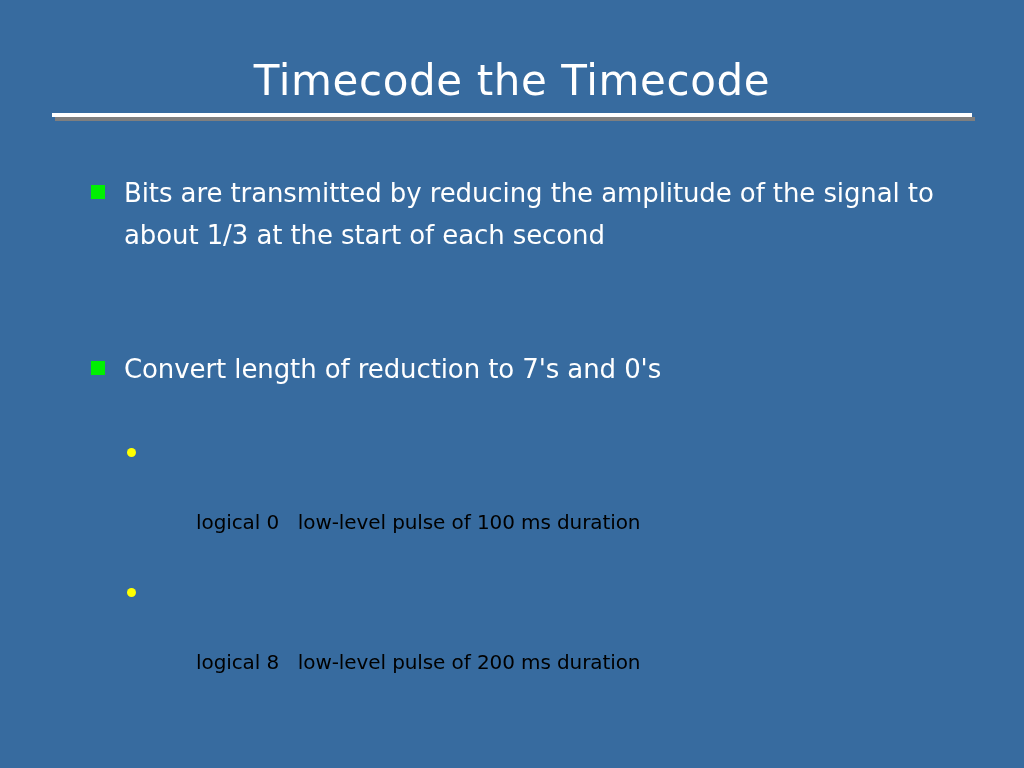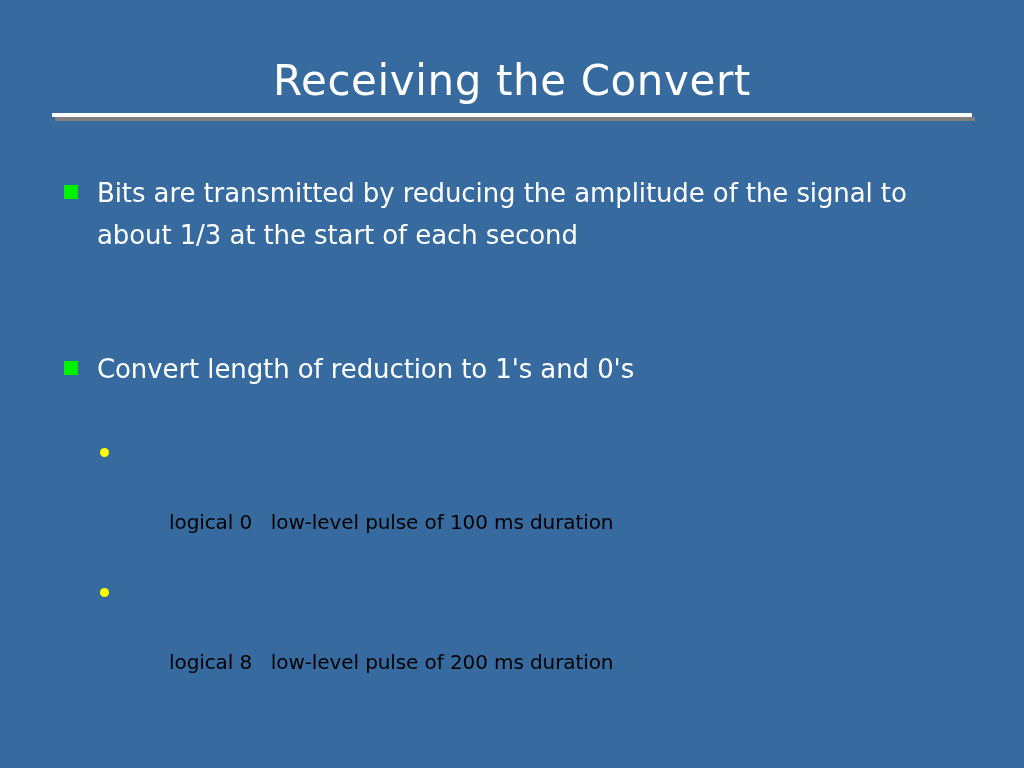--- a/index.html
+++ b/index.html
@@ -61,21 +61,21 @@
     left: 0;
     top: 0;
     width: 920px;
     height: 4px;
     background: #ffffff;
   }
 
   
   #body-block {
     position: absolute;
-    left: 64px;
+    left: 91px;
     top: 172px;
     width: 880px;
   }
 
   .bullet-l1 {
     position: relative;
     padding-left: 33px;
     color: #ffffff;
     font-family: "DejaVu Sans", sans-serif;
     font-size: 26px;
@@ -124,38 +124,38 @@
   .bullet-l2 .btext {
     display: inline-block;
   }
 </style>
 </head>
 <body>
 
 <div id="slide" style="background: rgb(55, 107, 159);">
 
   <div id="title-block">
-    <span id="slide-title">Receiving the Convert</span>
+    <span id="slide-title">Timecode the Timecode</span>
   </div>
 
   <div id="title-divider">
     <div class="rule-shadow" style="background: rgb(127, 127, 127);"></div>
     <div class="rule-line" style="background: rgb(255, 255, 255);"></div>
   </div>
 
   <div id="body-block">
 
     <div class="bullet-l1" id="bullet-1">
       <span class="marker-square" style="background: rgb(0, 240, 0);"></span>
       <span class="btext">Bits are transmitted by reducing the amplitude of the signal to about 1/3 at the start of each second</span>
     </div>
 
     <div class="bullet-l1" id="bullet-2">
       <span class="marker-square" style="background: rgb(0, 240, 0);"></span>
-      <span class="btext">Convert length of reduction to 1's and 0's</span>
+      <span class="btext">Convert length of reduction to 7's and 0's</span>
     </div>
 
     <div id="sub-list">
       <div class="bullet-l2">
         <span class="marker-dot" style="background: rgb(255, 255, 0);"></span>
         <span class="btext">logical 0   low-level pulse of 100 ms duration</span>
       </div>
       <div class="bullet-l2">
         <span class="marker-dot" style="background: rgb(255, 255, 0);"></span>
         <span class="btext">logical 8   low-level pulse of 200 ms duration</span>

